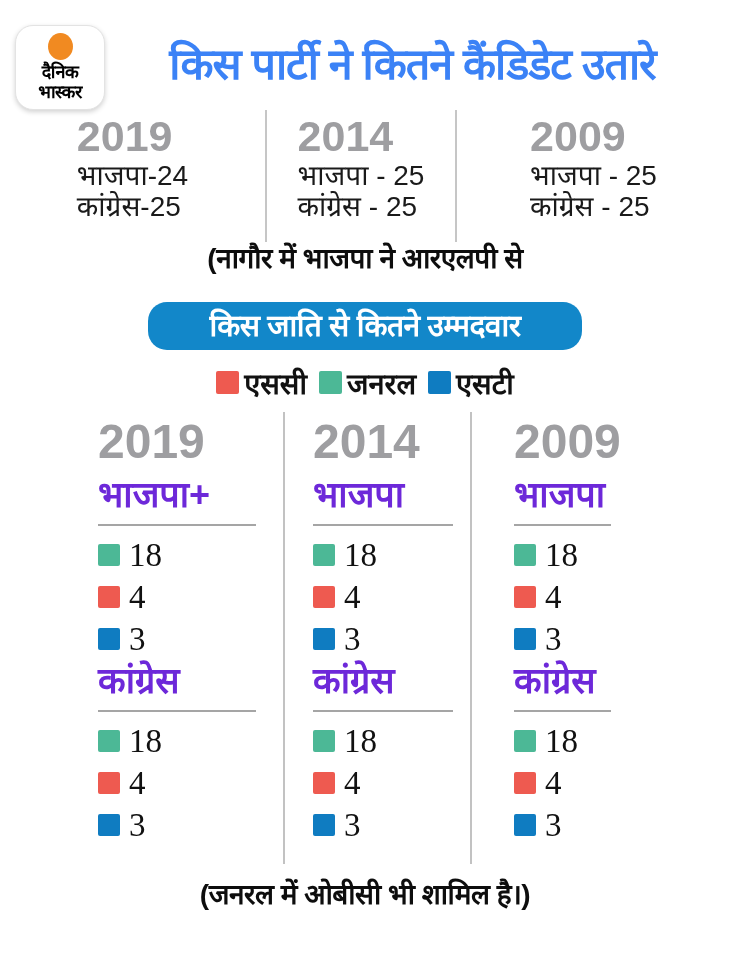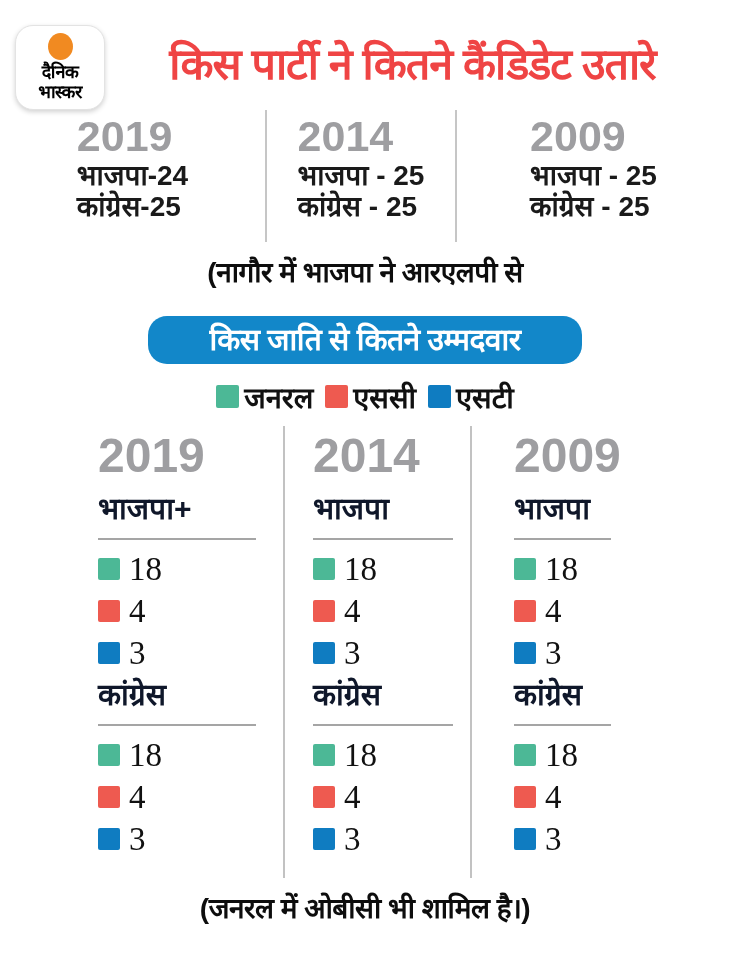--- a/index.html
+++ b/index.html
@@ -15,34 +15,34 @@
   .hdr { display:flex; align-items:flex-start; padding:25px 10px 0 15px; height:110px; }
   .logo {
     width:90px; height:85px; background:#fff; border:1px solid #e3e3e3;
     border-radius:18px; box-shadow:0 2px 5px rgba(0,0,0,.18);
     display:flex; flex-direction:column; align-items:center; justify-content:center;
     flex:0 0 auto;
   }
   .logo-dot { width:25px; height:27px; border-radius:50%; background:var(--c-orange,#F18A21); margin-bottom:2px; }
   .logo-t1,.logo-t2 { font-weight:bold; font-size:18px; line-height:20px; color:#000; letter-spacing:-0.5px; }
   .title {
-    flex:1; font-size:43px; line-height:47px; font-weight:bold; color:#ef4444;
+    flex:1; font-size:43px; line-height:47px; font-weight:bold; color:#3b82f6;
     text-align:center; padding-top:16px; letter-spacing:-1px;
   }
 
   
   .party-cols { display:grid; grid-template-columns:265px 190px 275px; height:132px; margin-top:0; }
   .pcol { display:flex; flex-direction:column; align-items:center; padding-top:2px; }
   .pcol + .pcol { border-left:2px solid #c6c6c6; }
   .pcol-inner { text-align:left; }
   .year { font-size:43px; line-height:48px; font-weight:bold; color:#9e9ea1; letter-spacing:0; }
-  .prow { font-size:28px; line-height:31px; font-weight:700; color:#1a1a1a; }
-
-  
-  .note { margin-top:14px; text-align:center; font-weight:bold; font-size:28px; line-height:34px; color:#0d0d0d; letter-spacing:-0.5px; }
+  .prow { font-size:28px; line-height:31px; font-weight:400; color:#1a1a1a; }
+
+  
+  .note { margin-top:0; text-align:center; font-weight:bold; font-size:28px; line-height:34px; color:#0d0d0d; letter-spacing:-0.5px; }
 
   
   .banner {
     width:434px; height:48px; margin:26px auto 0 auto;
     background:var(--c-banner,#1287C9);
     color:#fff; font-weight:bold; font-size:30px; line-height:48px;
     text-align:center; letter-spacing:-0.5px;border-radius:19px;
   }
 
   
@@ -55,21 +55,21 @@
   .llabel { font-size:29px; font-weight:600; color:#111; }
 
   
   .caste-cols { display:grid; grid-template-columns:283px 187px 260px; margin-top:10px; height:452px; }
   .ccol { padding-top:4px; }
   .ccol + .ccol { border-left:2px solid #c2c2c2; }
   .ccol:nth-child(1) { padding-left:98px; }
   .ccol:nth-child(2) { padding-left:28px; }
   .ccol:nth-child(3) { padding-left:42px; }
   .year2 { font-size:48px; line-height:52px; font-weight:bold; color:#9e9ea1; }
-  .party-h { margin-top:10px; font-size:30px; line-height:34px; font-weight:bold; color:#0f172a; }
+  .party-h { margin-top:10px; font-size:36px; line-height:34px; font-weight:bold; color:#6d28d9; }
   .rule { border:none; border-top:2px solid #a5a5a5; margin-top:12px; }
   .ccol:nth-child(1) .rule { width:158px; }
   .ccol:nth-child(2) .rule { width:140px; }
   .ccol:nth-child(3) .rule { width:97px; }
   .vals { margin-top:8px;font-family:Liberation Serif, serif; }
   .vrow { display:flex; align-items:center; gap:9px; height:42px; }
   .vrow .sq { width:22px; height:22px; }
   .num { font-size:33px; font-weight:500; color:#111; }
   .grp2 .party-h { margin-top:4px; }
 
@@ -115,26 +115,26 @@
   </div>
 
   <div class="note">
     <div>(नागौर में भाजपा ने आरएलपी से</div>
   </div>
 
   <div class="banner">किस जाति से कितने उम्मदवार</div>
 
   <div class="legend">
     <div class="litem">
+      <span class="sq sq-sc"></span>
+      <span class="llabel">एससी</span>
+    </div>
+    <div class="litem">
       <span class="sq sq-general"></span>
       <span class="llabel">जनरल</span>
-    </div>
-    <div class="litem">
-      <span class="sq sq-sc"></span>
-      <span class="llabel">एससी</span>
     </div>
     <div class="litem">
       <span class="sq sq-st"></span>
       <span class="llabel">एसटी</span>
     </div>
   </div>
 
   <div class="caste-cols">
 
     <div class="ccol">

